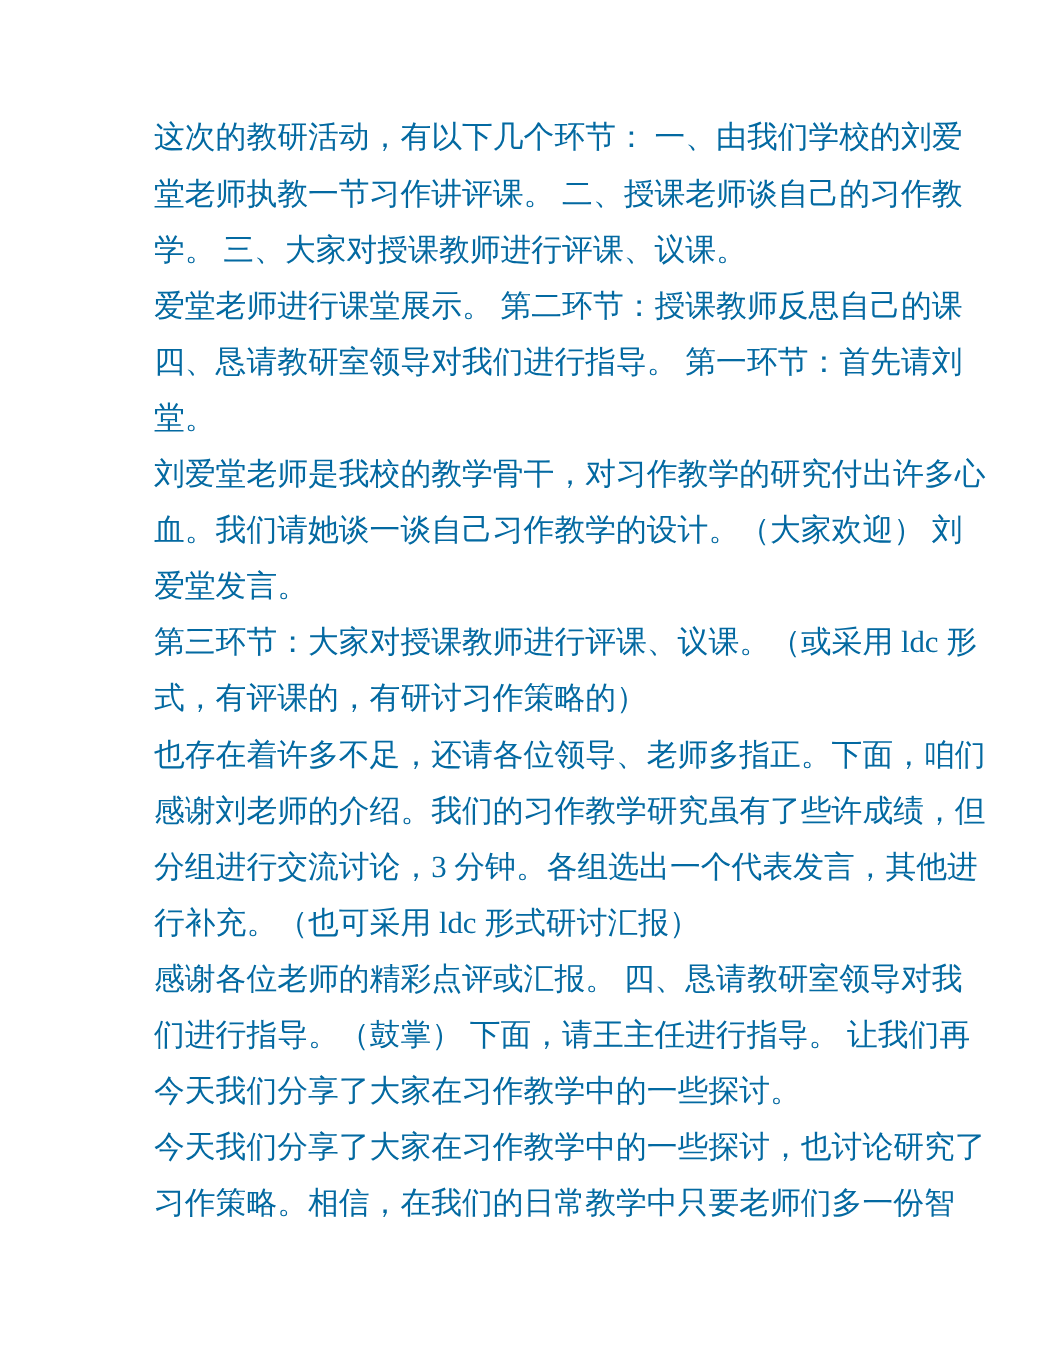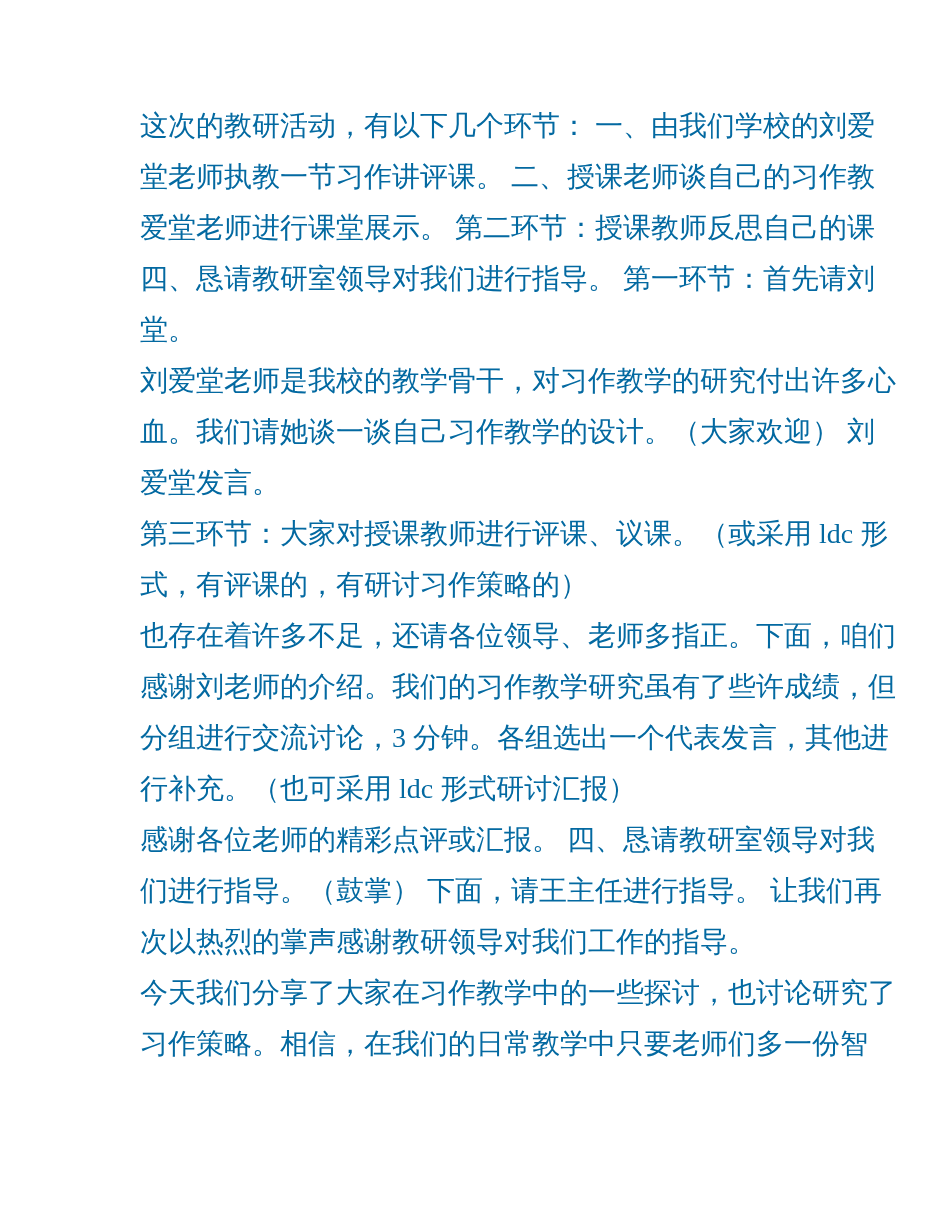--- a/index.html
+++ b/index.html
@@ -27,30 +27,31 @@
     white-space: pre;
     letter-spacing: 0px;
   }
 </style>
 </head>
 <body>
 
 <div class="page">
   <div class="line">这次的教研活动，有以下几个环节： 一、由我们学校的刘爱</div>
   <div class="line">堂老师执教一节习作讲评课。 二、授课老师谈自己的习作教</div>
+  <div class="line">学。 三、大家对授课教师进行评课、议课。</div>
   <div class="line">爱堂老师进行课堂展示。 第二环节：授课教师反思自己的课</div>
   <div class="line">四、恳请教研室领导对我们进行指导。 第一环节：首先请刘</div>
   <div class="line">堂。</div>
   <div class="line">刘爱堂老师是我校的教学骨干，对习作教学的研究付出许多心</div>
   <div class="line">血。我们请她谈一谈自己习作教学的设计。（大家欢迎） 刘</div>
   <div class="line">爱堂发言。</div>
   <div class="line">第三环节：大家对授课教师进行评课、议课。（或采用 ldc 形</div>
   <div class="line">式，有评课的，有研讨习作策略的）</div>
   <div class="line">也存在着许多不足，还请各位领导、老师多指正。下面，咱们</div>
   <div class="line">感谢刘老师的介绍。我们的习作教学研究虽有了些许成绩，但</div>
   <div class="line">分组进行交流讨论，3 分钟。各组选出一个代表发言，其他进</div>
   <div class="line">行补充。（也可采用 ldc 形式研讨汇报）</div>
   <div class="line">感谢各位老师的精彩点评或汇报。 四、恳请教研室领导对我</div>
   <div class="line">们进行指导。（鼓掌） 下面，请王主任进行指导。 让我们再</div>
-  <div class="line">次以热烈的掌声感谢教研领导对我们工作的指导。</div>
+  <div class="line">今天我们分享了大家在习作教学中的一些探讨。</div>
   <div class="line">今天我们分享了大家在习作教学中的一些探讨，也讨论研究了</div>
   <div class="line">习作策略。相信，在我们的日常教学中只要老师们多一份智</div>
 </div>
 
 </body></html>

